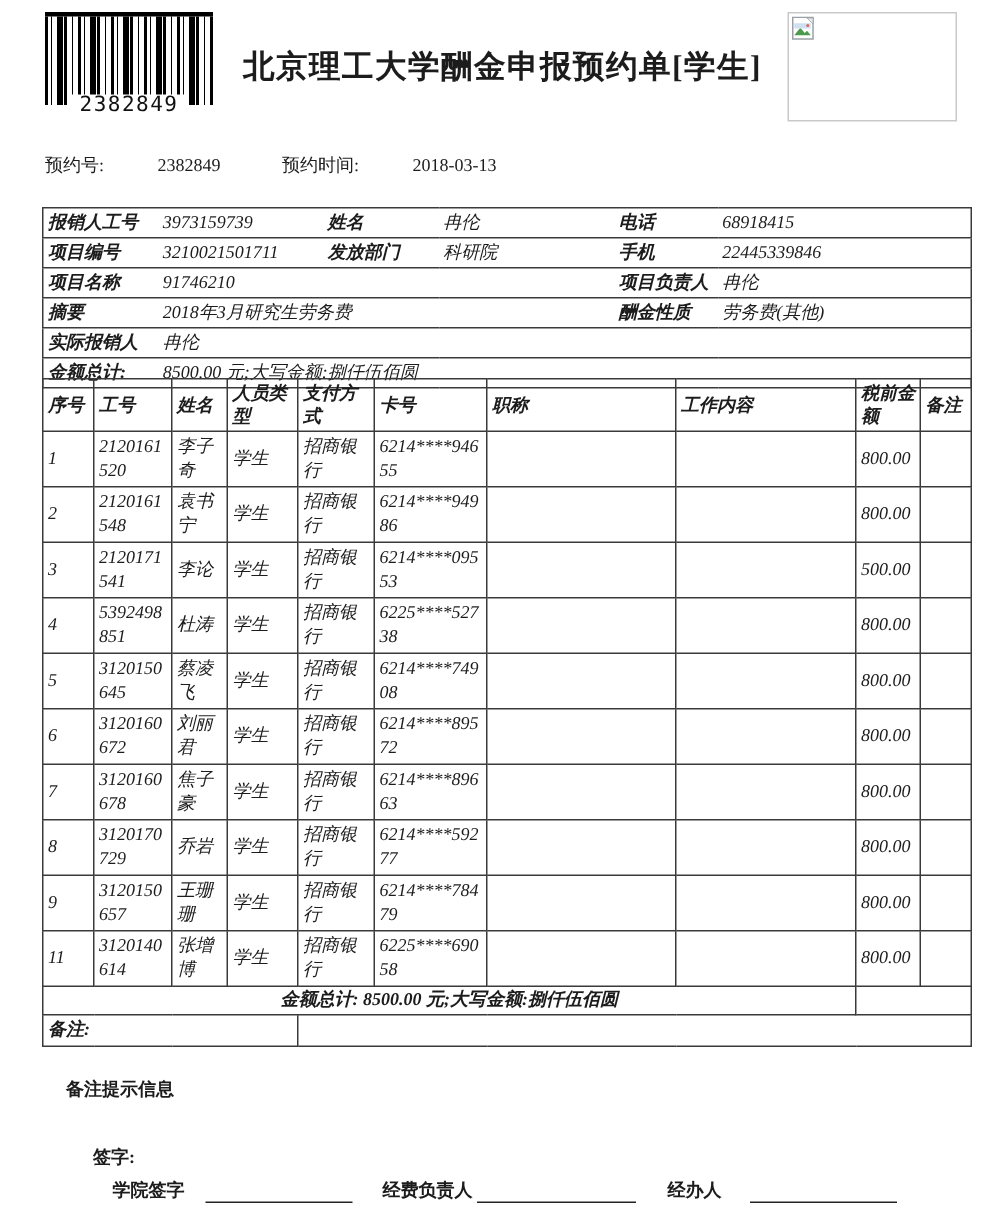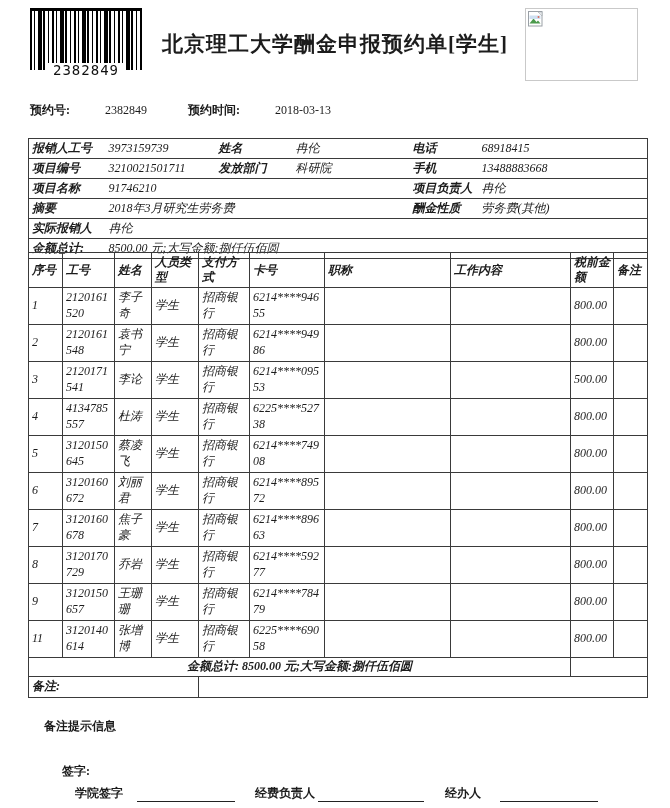--- a/index.html
+++ b/index.html
@@ -27,21 +27,21 @@
     position:absolute;top:30px;left:120px;width:430px;text-align:center;
     font-size:21px;font-weight:bold;letter-spacing:1px;white-space:nowrap;
   }
   .photo-box{
     position:absolute;left:525px;top:8px;width:113px;height:73px;
     border:1px solid #c9c9c9;box-sizing:border-box;background:#fff;
   }
   .photo-box svg{margin:2px;display:block;}
   
   .resv-line{position:absolute;top:102px;left:30px;font-size:12px;white-space:nowrap;}
-  .resv-line .lbl{font-weight:bold;display:inline-block;}
+  .resv-line .lbl{font-weight:normal;display:inline-block;}
   .resv-line .l1{width:75px;}
   .resv-line .v1{display:inline-block;width:83px;}
   .resv-line .l2{width:87px;}
   
   table{border-collapse:collapse;table-layout:fixed;font-size:12px;color:#1c1c1c;font-style:italic;}
   td,th{padding:1px 3px;overflow:hidden;word-break:break-all;}
   
   .info-table{position:absolute;top:138px;left:28px;width:619px;border:1px solid #3a3a3a;}
   .info-table tr{border-bottom:1px solid #3a3a3a;}
   .info-table td{height:17px;vertical-align:middle;}
@@ -108,21 +108,21 @@
       <td>冉伦</td>
       <td class="lbl">电话</td>
       <td>68918415</td>
     </tr>
     <tr>
       <td class="lbl">项目编号</td>
       <td>3210021501711</td>
       <td class="lbl">发放部门</td>
       <td>科研院</td>
       <td class="lbl">手机</td>
-      <td>13488883668</td>
+      <td>22445339846</td>
     </tr>
     <tr>
       <td class="lbl">项目名称</td>
       <td colspan="3">91746210</td>
       <td class="lbl">项目负责人</td>
       <td>冉伦</td>
     </tr>
     <tr>
       <td class="lbl">摘要</td>
       <td colspan="3">2018年3月研究生劳务费</td>
@@ -199,21 +199,21 @@
       <td>学生</td>
       <td>招商银行</td>
       <td>6214****09553</td>
       <td></td>
       <td></td>
       <td>500.00</td>
       <td></td>
     </tr>
         <tr>
       <td>4</td>
-      <td>4134785557</td>
+      <td>5392498851</td>
       <td>杜涛</td>
       <td>学生</td>
       <td>招商银行</td>
       <td>6225****52738</td>
       <td></td>
       <td></td>
       <td>800.00</td>
       <td></td>
     </tr>
         <tr>

